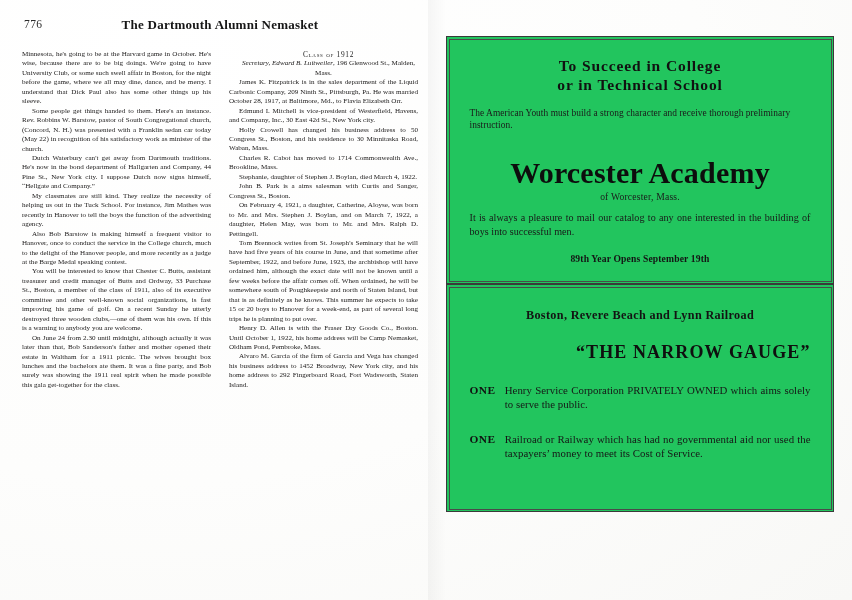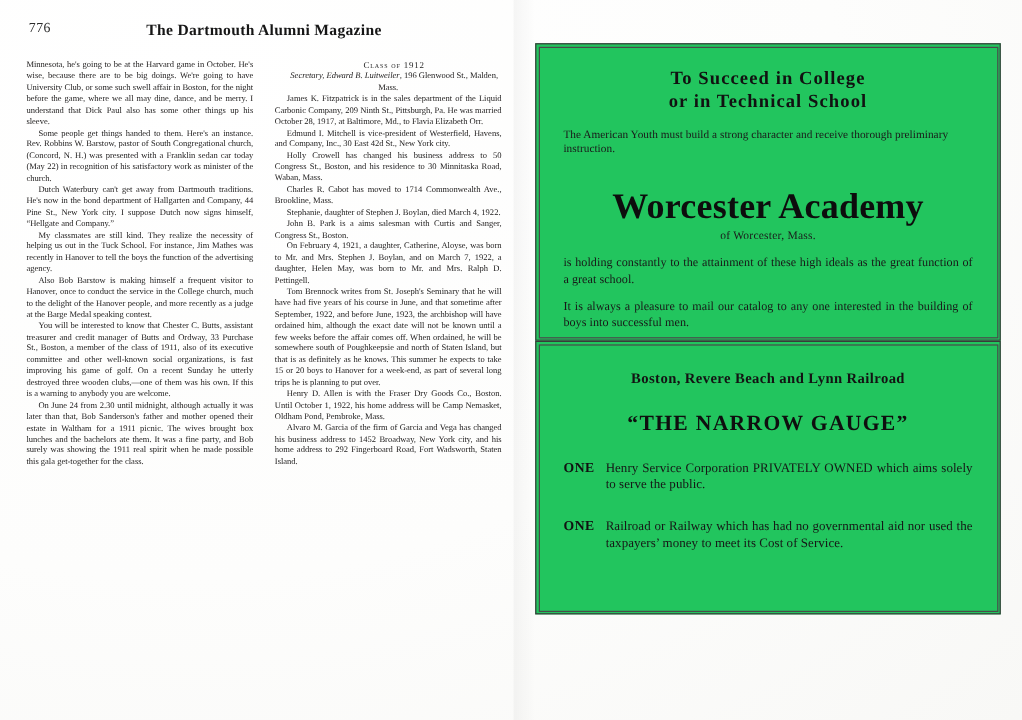--- a/index.html
+++ b/index.html
@@ -188,21 +188,21 @@
 
   .rr-name {
     text-align: center;
     font-size: 12.2px;
     font-weight: bold;
     letter-spacing: 0.35px;
     margin: 10px 0 0 0;
     color: #131313;
   }
   .rr-slogan {
-    text-align: center;
+    text-align: right;
     font-size: 18px;
     font-weight: bold;
     letter-spacing: 1.1px;
     margin: 19px 0 0 0;
     color: #0f0f0f;
   }
   .rr-point {
     display: flex;
     align-items: flex-start;
     margin: 20px 0 0 0;
@@ -228,21 +228,21 @@
 </head>
 <body>
 
 <div id="scan-page"></div>
 <div id="gutter-shadow"></div>
 
 <div id="left-leaf">
 
   <div class="folio-row">
     <div class="folio-number">776</div>
-    <div class="running-head">The Dartmouth Alumni Magazine</div>
+    <div class="running-head">The Dartmouth Alumni Nemasket</div>
   </div>
 
   <div class="text-columns">
 
     <div class="text-col">
       <p class="no-indent">Minnesota, he's going to be at the Harvard game in October. He's wise, because there are to be big doings. We're going to have University Club, or some such swell affair in Boston, for the night before the game, where we all may dine, dance, and be merry. I understand that Dick Paul also has some other things up his sleeve.</p>
       <p>Some people get things handed to them. Here's an instance. Rev. Robbins W. Barstow, pastor of South Congregational church, (Concord, N. H.) was presented with a Franklin sedan car today (May 22) in recognition of his satisfactory work as minister of the church.</p>
       <p>Dutch Waterbury can't get away from Dartmouth traditions. He's now in the bond department of Hallgarten and Company, 44 Pine St., New York city. I suppose Dutch now signs himself, “Hellgate and Company.”</p>
       <p>My classmates are still kind. They realize the necessity of helping us out in the Tuck School. For instance, Jim Mathes was recently in Hanover to tell the boys the function of the advertising agency.</p>
       <p>Also Bob Barstow is making himself a frequent visitor to Hanover, once to conduct the service in the College church, much to the delight of the Hanover people, and more recently as a judge at the Barge Medal speaking contest.</p>
@@ -272,21 +272,20 @@
 
   <div class="ad-box" id="ad-worcester">
     <div class="ad-box-inner">
       <div class="ad-headline">
         <div>To Succeed in College</div>
         <div>or in Technical School</div>
       </div>
       <p class="ad-lede">The American Youth must build a strong character and receive thorough preliminary instruction.</p>
       <div class="ad-brand">Worcester Academy</div>
       <div class="ad-brand-sub">of Worcester, Mass.</div>
-      <p class="ad-body">is holding constantly to the attainment of these high ideals as the great function of a great school.</p>
       <p class="ad-body spaced">It is always a pleasure to mail our catalog to any one interested in the building of boys into successful men.</p>
       <div class="ad-footnote">89th Year Opens September 19th</div>
     </div>
   </div>
 
   <div class="ad-box" id="ad-narrowgauge">
     <div class="ad-box-inner">
       <div class="rr-name">Boston, Revere Beach and Lynn Railroad</div>
       <div class="rr-slogan">“THE NARROW GAUGE”</div>
 

